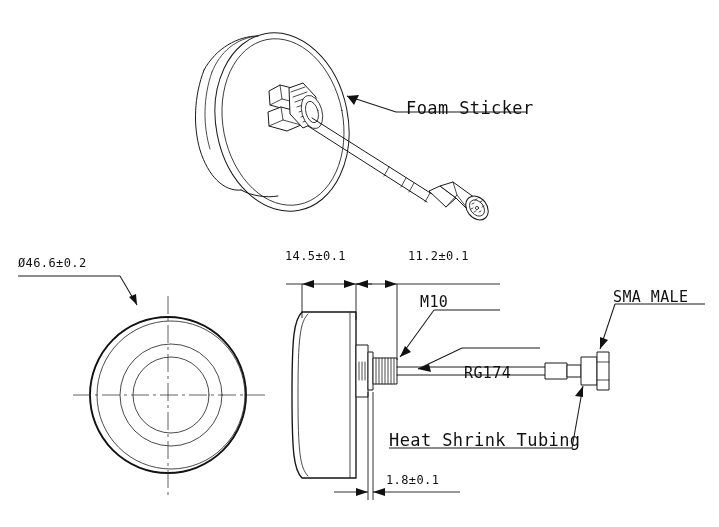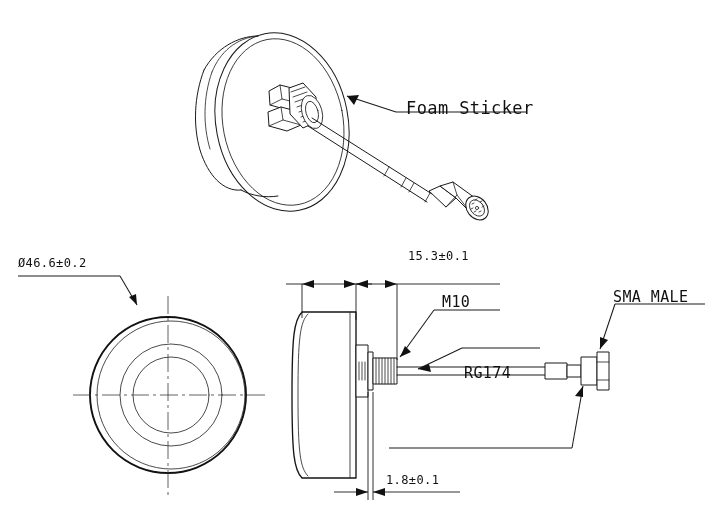--- a/index.html
+++ b/index.html
@@ -316,25 +316,27 @@
         <path class="ln-lead" d="M 572 448 L 583 386"></path>
         <polygon class="arrowhead" points="583,386 575,396 583,397"></polygon>
       </g>
     </g>
   </svg>
 
   <div class="cad-text t-label" style="left:406px; top:98px;">Foam Sticker</div>
 
   <div class="cad-text t-dim" style="left:18px; top:256px;">Ø46.6±0.2</div>
 
-
-  <div class="cad-text t-dim" style="left:408px; top:249px;">15.3±0.1</div>
+  <div class="cad-text t-dim" style="left:285px; top:249px;">14.5±0.1</div>
+
+  <div class="cad-text t-dim" style="left:408px; top:249px;">11.2±0.1</div>
 
   <div class="cad-text t-dim" style="left:386px; top:473px;">1.8±0.1</div>
 
-  <div class="cad-text t-small" style="left:442px; top:293px;">M10</div>
+  <div class="cad-text t-small" style="left:420px; top:293px;">M10</div>
 
   <div class="cad-text t-small" style="left:464px; top:332px;margin-top:32px;">RG174</div>
 
   <div class="cad-text t-small" style="left:613px; top:288px;">SMA MALE</div>
 
+  <div class="cad-text t-label" style="left:389px; top:430px;">Heat Shrink Tubing</div>
 
 </div>
 
 </body></html>

